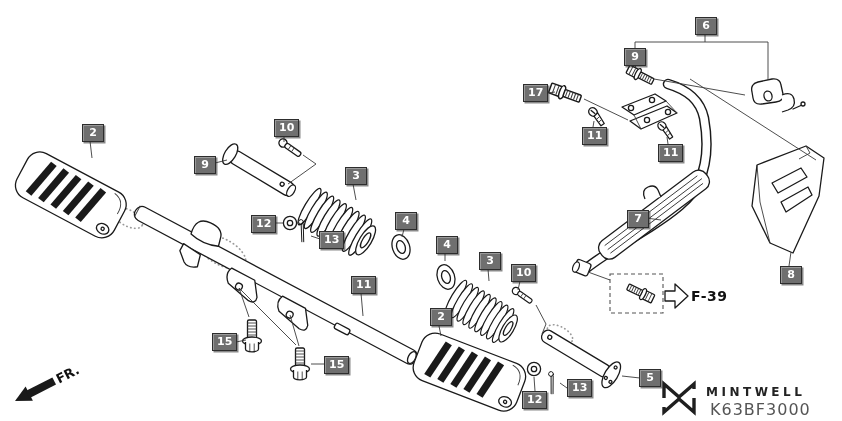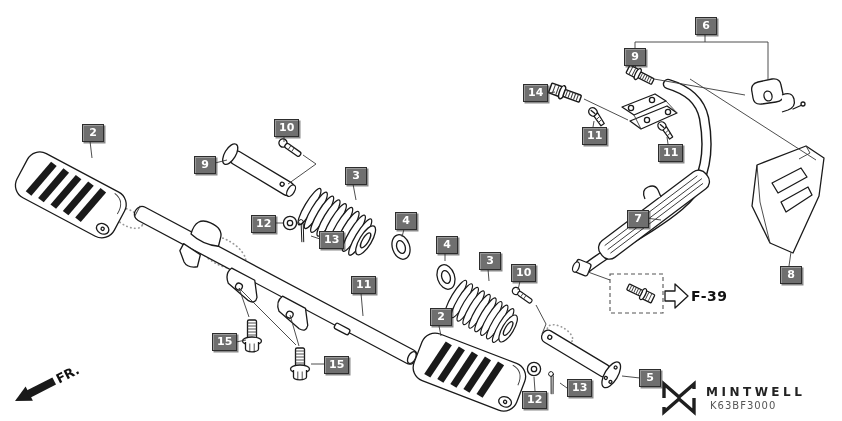--- a/index.html
+++ b/index.html
@@ -16,21 +16,21 @@
           background:#6f6f6f;border:1px solid #2d2d2d;color:#fff;
           font-size:11px;font-weight:700;line-height:14px;text-align:center;
           box-shadow:inset 1px 1px 0 rgba(255,255,255,.3), 1.5px 1.5px 0 rgba(40,40,40,.55);
           z-index:5;cursor:pointer;}
   .f39txt{font-size:14px;font-weight:700;fill:#111;letter-spacing:.5px;}
   .frtxt{font-size:13px;font-weight:700;fill:#111;}
   .logo{position:absolute;left:660px;top:378px;width:136px;height:40px;z-index:4;}
   .logo .mark{position:absolute;left:0;top:2px;}
   .logo .name{position:absolute;left:46px;top:7px;font-size:12px;font-weight:700;
               letter-spacing:3.5px;color:#222;}
-  .logo .code{position:absolute;left:50px;top:22px;font-size:10px;color:#555;
+  .logo .code{position:absolute;left:50px;top:22px;font-size:16px;color:#555;
               letter-spacing:1px;}
 </style>
 </head>
 <body>
 
 <div class="stage">
 
 <svg width="842" height="421" viewBox="0 0 842 421">
   <defs>
     <g id="foot-rubber">
@@ -316,21 +316,21 @@
 <div class="plabel" style="left:324px;top:356px">15</div>
 <div class="plabel" style="left:436px;top:236px">4</div>
 <div class="plabel" style="left:479px;top:252px">3</div>
 <div class="plabel" style="left:511px;top:264px">10</div>
 <div class="plabel" style="left:430px;top:308px">2</div>
 <div class="plabel" style="left:522px;top:391px">12</div>
 <div class="plabel" style="left:567px;top:379px">13</div>
 <div class="plabel" style="left:639px;top:369px">5</div>
 <div class="plabel" style="left:695px;top:17px">6</div>
 <div class="plabel" style="left:624px;top:48px">9</div>
-<div class="plabel" style="left:523px;top:84px">14</div>
+<div class="plabel" style="left:523px;top:84px">17</div>
 <div class="plabel" style="left:582px;top:127px">11</div>
 <div class="plabel" style="left:658px;top:144px">11</div>
 <div class="plabel" style="left:627px;top:210px">7</div>
 <div class="plabel" style="left:780px;top:266px">8</div>
 
 <div class="logo">
   <svg class="mark" width="38" height="36" viewBox="0 0 38 36">
     <polyline points="4,18 4,4 19,17 34,4 34,9" style="fill:none;stroke:#1f1f1f;stroke-width:3.4"></polyline>
     <polyline points="34,18 34,32 19,19 4,32 4,27" style="fill:none;stroke:#1f1f1f;stroke-width:3.4"></polyline>
   </svg>

